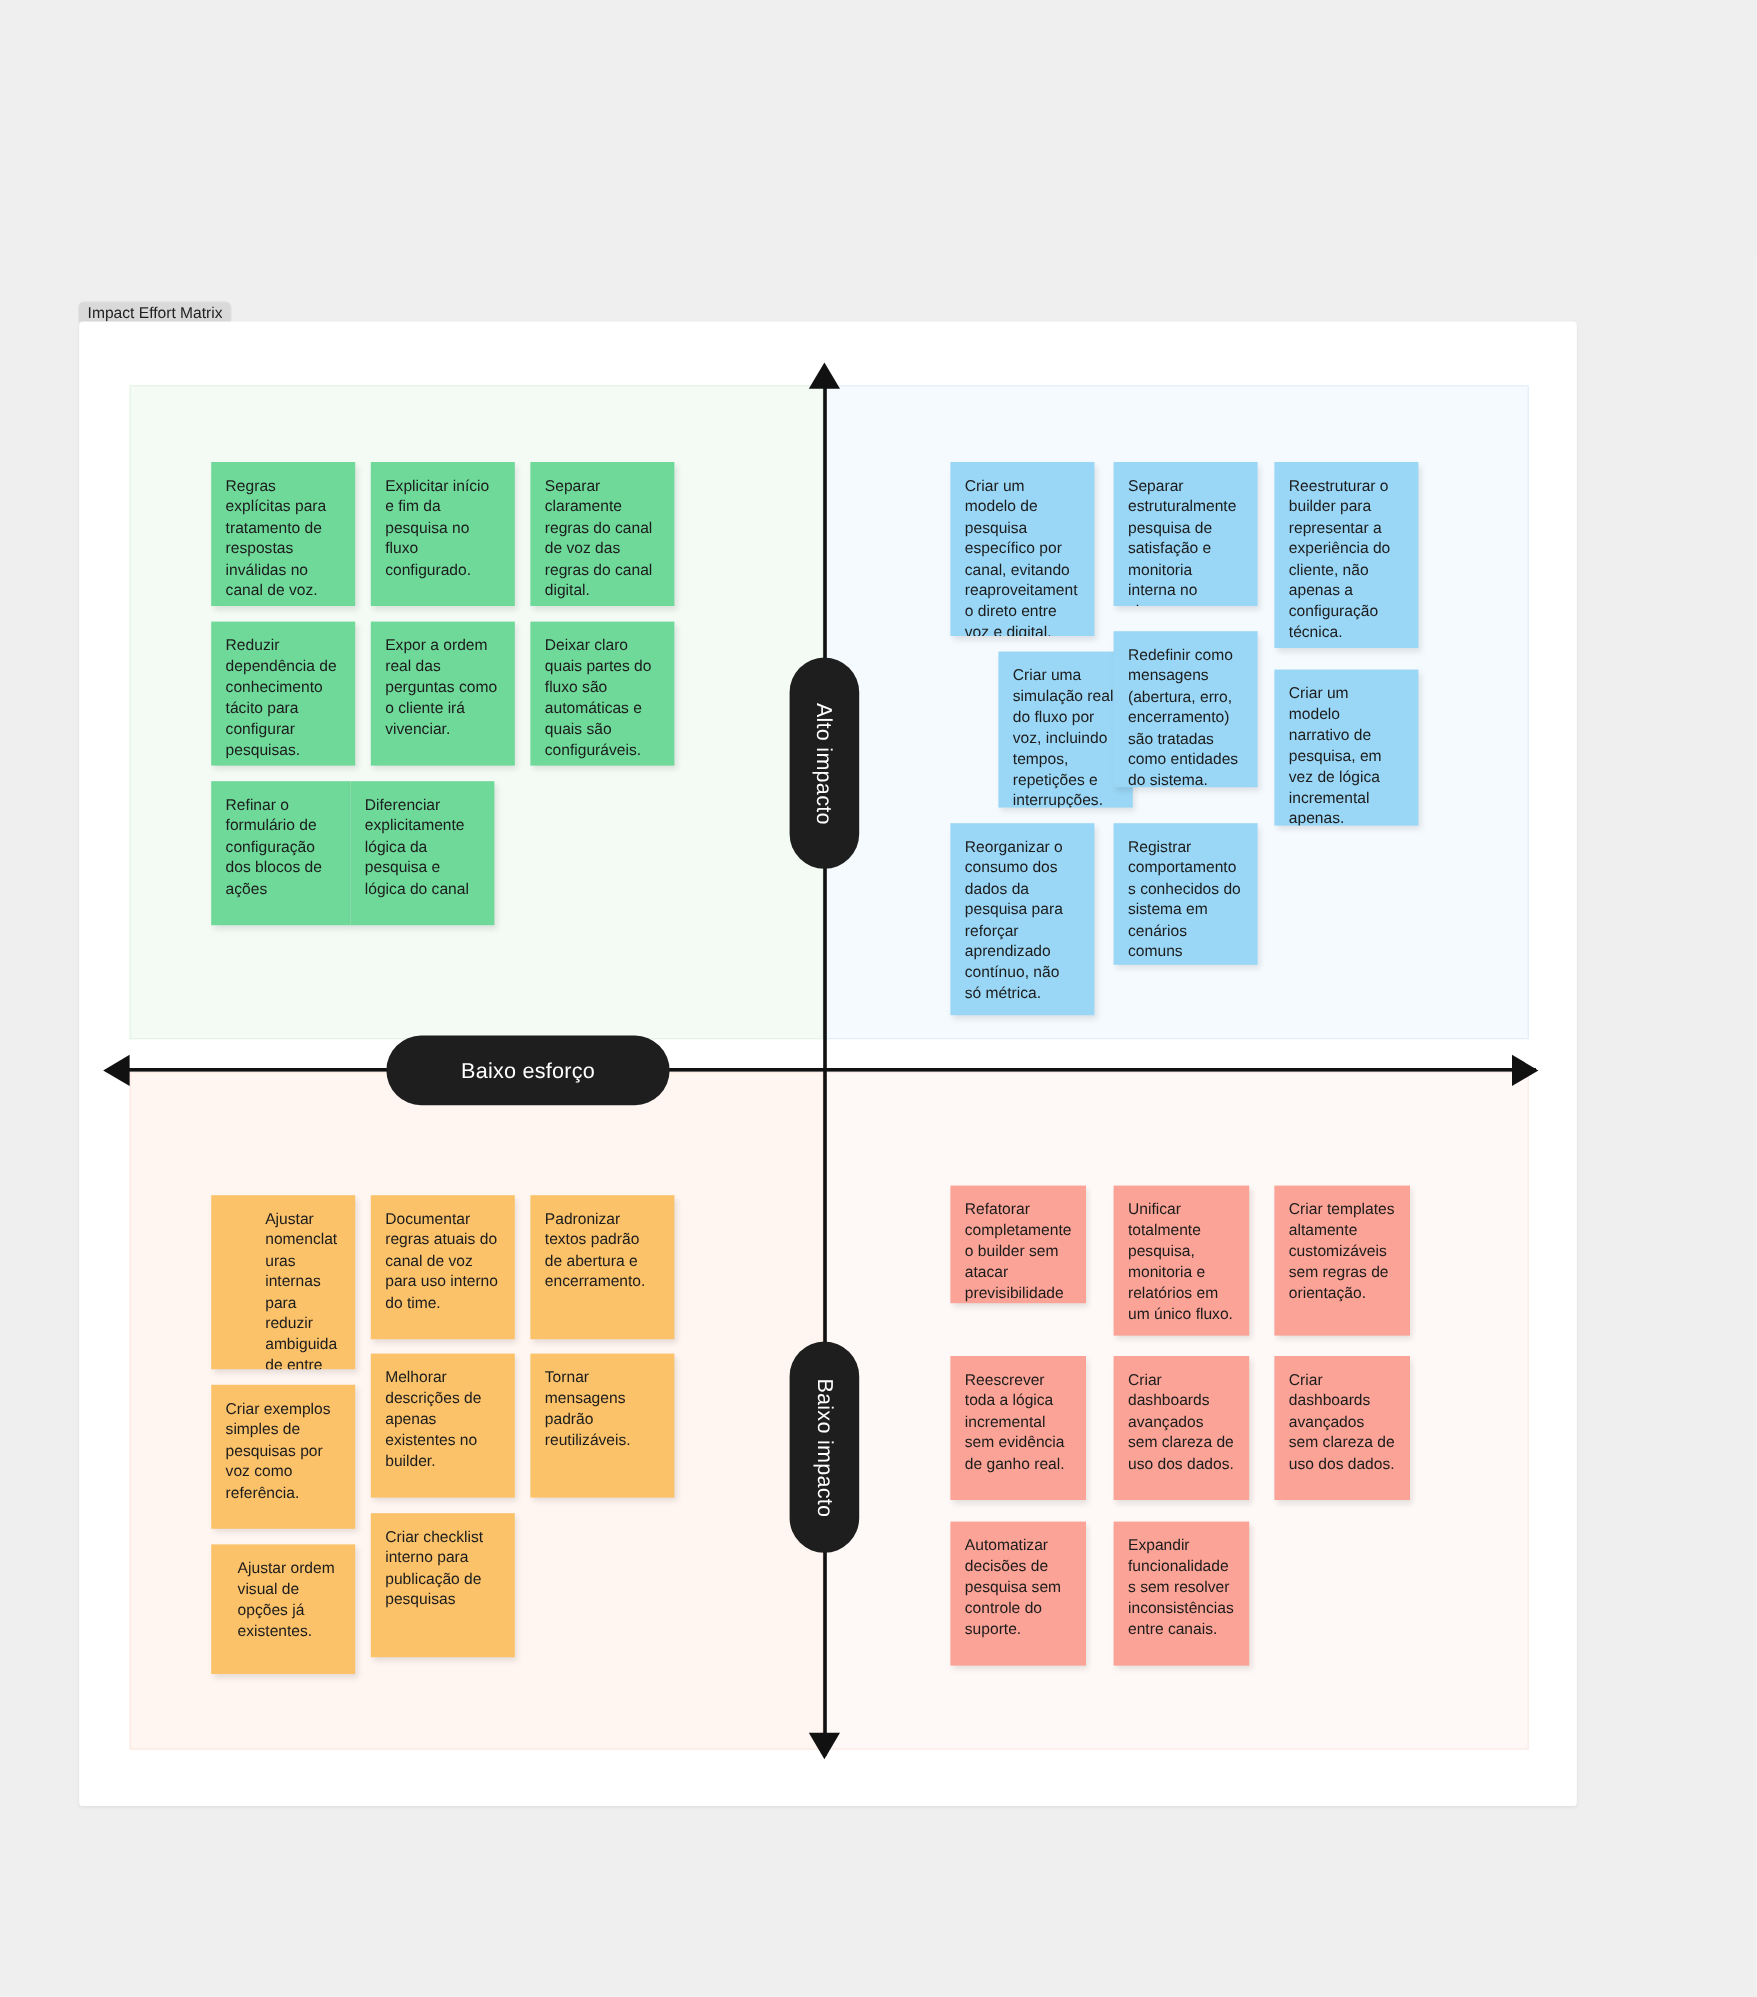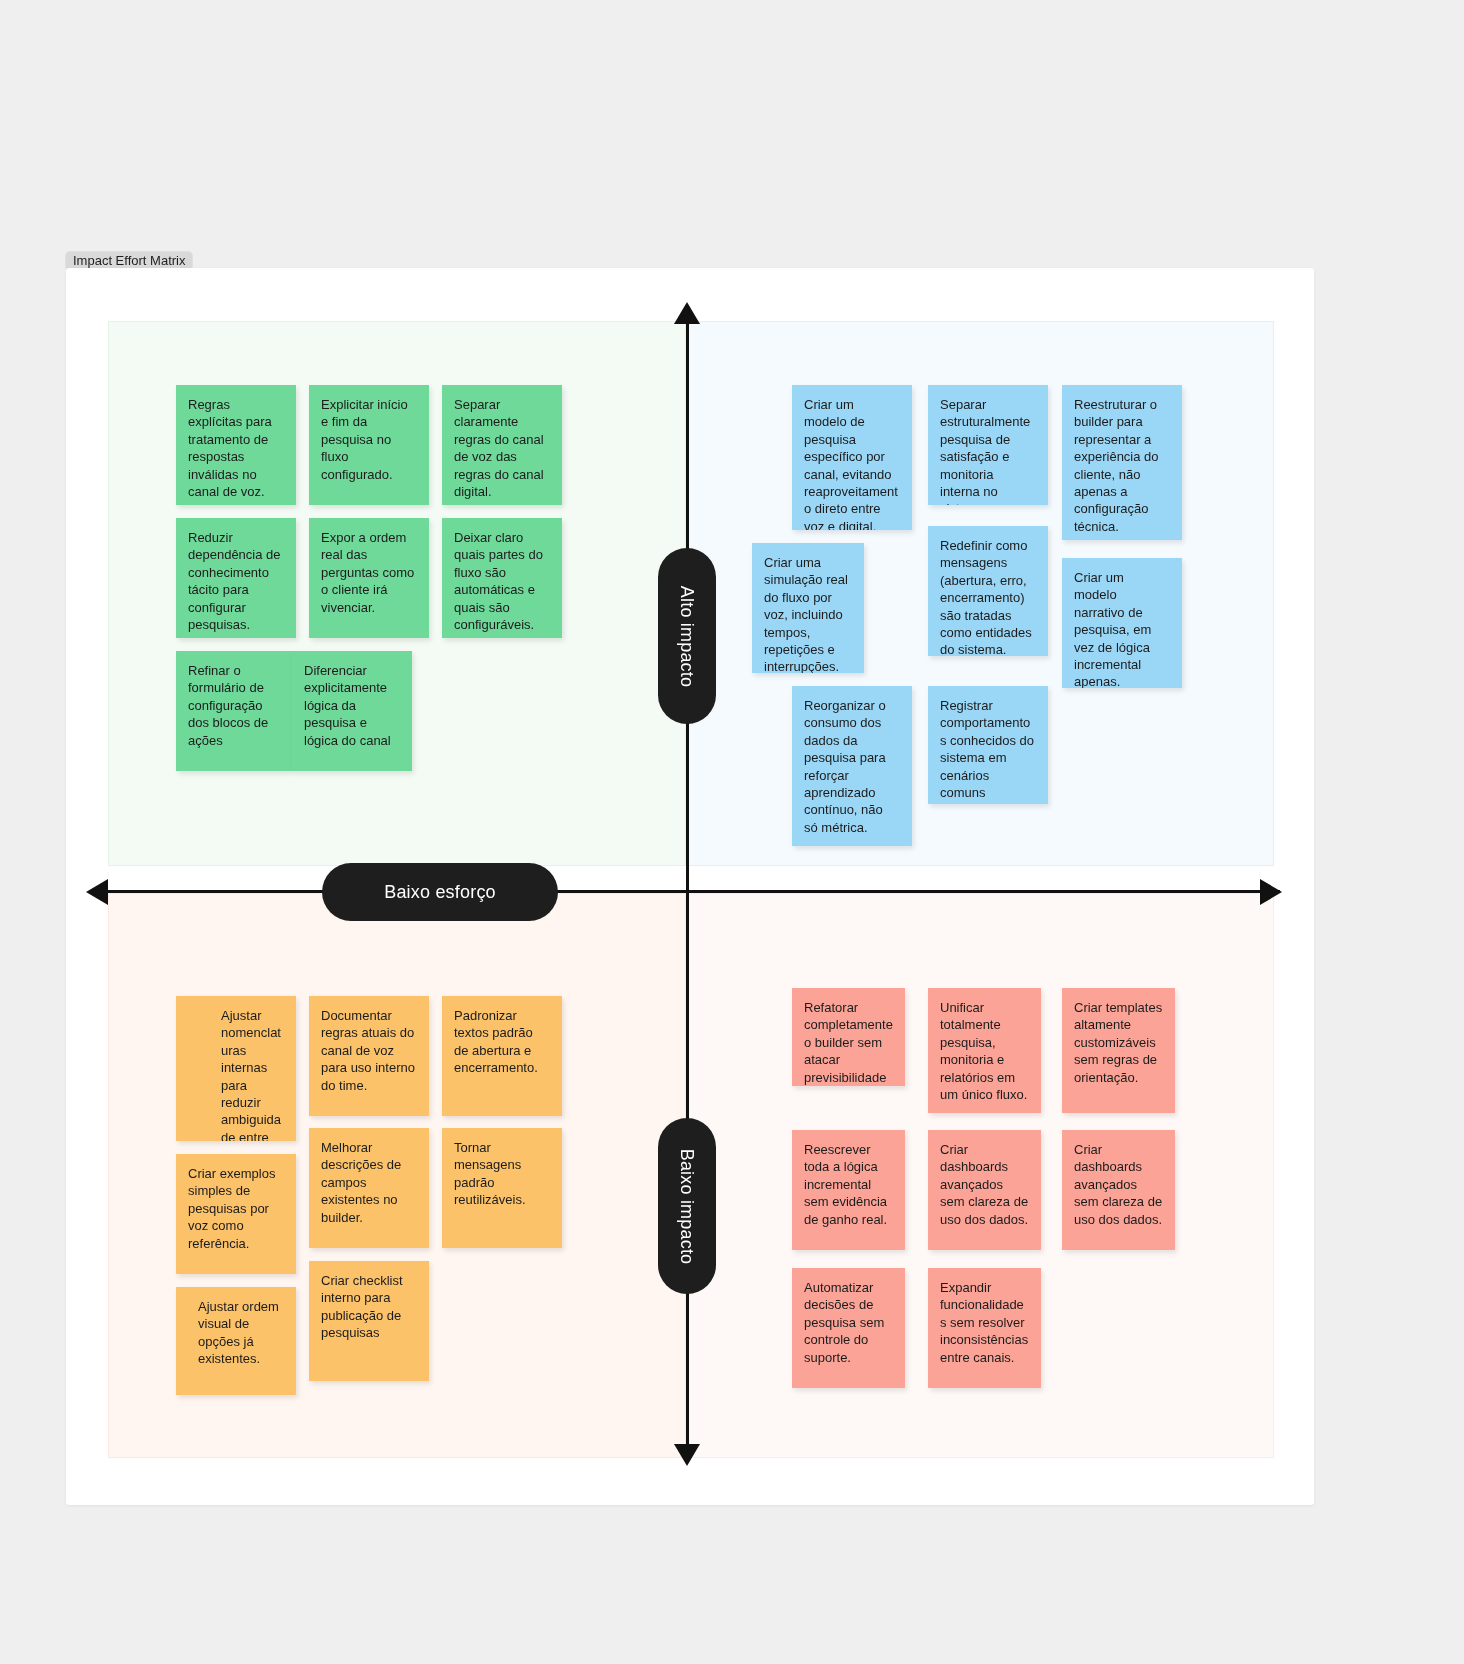--- a/index.html
+++ b/index.html
@@ -125,30 +125,30 @@
         <div class="note n-green" style="left: 243px; top: 117px; width: 120px; height: 120px;">Explicitar início e fim da pesquisa no fluxo configurado.</div>
         <div class="note n-green" style="left: 376px; top: 117px; width: 120px; height: 120px;">Separar claramente regras do canal de voz das regras do canal digital.</div>
         <div class="note n-green" style="left: 110px; top: 250px; width: 120px; height: 120px;">Reduzir dependência de conhecimento tácito para configurar pesquisas.</div>
         <div class="note n-green" style="left: 243px; top: 250px; width: 120px; height: 120px;">Expor a ordem real das perguntas como o cliente irá vivenciar.</div>
         <div class="note n-green" style="left: 376px; top: 250px; width: 120px; height: 120px;">Deixar claro quais partes do fluxo são automáticas e quais são configuráveis.</div>
         <div class="note n-green" style="left: 110px; top: 383px; width: 116px; height: 120px;">Refinar o formulário de configuração dos blocos de ações</div>
         <div class="note n-green" style="left: 226px; top: 383px; width: 120px; height: 120px;">Diferenciar explicitamente lógica da pesquisa e lógica do canal</div>
         <div class="note n-blue" style="left: 726px; top: 117px; width: 120px; height: 145px;">Criar um modelo de pesquisa específico por canal, evitando reaproveitamento direto entre voz e digital.</div>
         <div class="note n-blue" style="left: 862px; top: 117px; width: 120px; height: 120px;">Separar estruturalmente pesquisa de satisfação e monitoria interna no sistema.</div>
         <div class="note n-blue" style="left: 996px; top: 117px; width: 120px; height: 155px;">Reestruturar o builder para representar a experiência do cliente, não apenas a configuração técnica.</div>
-        <div class="note n-blue" style="left: 686px; top: 275px; width: 112px; height: 130px;">Criar uma simulação real do fluxo por voz, incluindo tempos, repetições e interrupções.</div>
+        <div class="note n-blue" style="left: 766px; top: 275px; width: 112px; height: 130px;">Criar uma simulação real do fluxo por voz, incluindo tempos, repetições e interrupções.</div>
         <div class="note n-blue" style="left: 862px; top: 258px; width: 120px; height: 130px;">Redefinir como mensagens (abertura, erro, encerramento) são tratadas como entidades do sistema.</div>
         <div class="note n-blue" style="left: 996px; top: 290px; width: 120px; height: 130px;">Criar um modelo narrativo de pesquisa, em vez de lógica incremental apenas.</div>
         <div class="note n-blue" style="left: 726px; top: 418px; width: 120px; height: 160px;">Reorganizar o consumo dos dados da pesquisa para reforçar aprendizado contínuo, não só métrica.</div>
         <div class="note n-blue" style="left: 862px; top: 418px; width: 120px; height: 118px;">Registrar comportamentos conhecidos do sistema em cenários comuns</div>
         <div class="note n-orange" style="left: 110px; top: 728px; width: 120px; height: 145px; padding-left: 45px;">Ajustar nomenclaturas internas para reduzir ambiguidade entre monitoria e pesquisa.</div>
         <div class="note n-orange" style="left: 243px; top: 728px; width: 120px; height: 120px;">Documentar regras atuais do canal de voz para uso interno do time.</div>
         <div class="note n-orange" style="left: 376px; top: 728px; width: 120px; height: 120px;">Padronizar textos padrão de abertura e encerramento.</div>
         <div class="note n-orange" style="left: 110px; top: 886px; width: 120px; height: 120px;">Criar exemplos simples de pesquisas por voz como referência.</div>
-        <div class="note n-orange" style="left: 243px; top: 860px; width: 120px; height: 120px;">Melhorar descrições de campos existentes no builder.</div>
+        <div class="note n-orange" style="left: 243px; top: 860px; width: 120px; height: 120px;">Melhorar descrições de apenas existentes no builder.</div>
         <div class="note n-orange" style="left: 376px; top: 860px; width: 120px; height: 120px;">Tornar mensagens padrão reutilizáveis.</div>
         <div class="note n-orange" style="left: 110px; top: 1019px; width: 120px; height: 108px; padding-left: 22px;">Ajustar ordem visual de opções já existentes.</div>
         <div class="note n-orange" style="left: 243px; top: 993px; width: 120px; height: 120px;">Criar checklist interno para publicação de pesquisas</div>
         <div class="note n-red" style="left: 726px; top: 720px; width: 113px; height: 98px;">Refatorar completamente o builder sem atacar previsibilidade do fluxo.</div>
         <div class="note n-red" style="left: 862px; top: 720px; width: 113px; height: 125px;">Unificar totalmente pesquisa, monitoria e relatórios em um único fluxo.</div>
         <div class="note n-red" style="left: 996px; top: 720px; width: 113px; height: 125px;">Criar templates altamente customizáveis sem regras de orientação.</div>
         <div class="note n-red" style="left: 726px; top: 862px; width: 113px; height: 120px;">Reescrever toda a lógica incremental sem evidência de ganho real.</div>
         <div class="note n-red" style="left: 862px; top: 862px; width: 113px; height: 120px;">Criar dashboards avançados sem clareza de uso dos dados.</div>
         <div class="note n-red" style="left: 996px; top: 862px; width: 113px; height: 120px;">Criar dashboards avançados sem clareza de uso dos dados.</div>
         <div class="note n-red" style="left: 726px; top: 1000px; width: 113px; height: 120px;">Automatizar decisões de pesquisa sem controle do suporte.</div>

